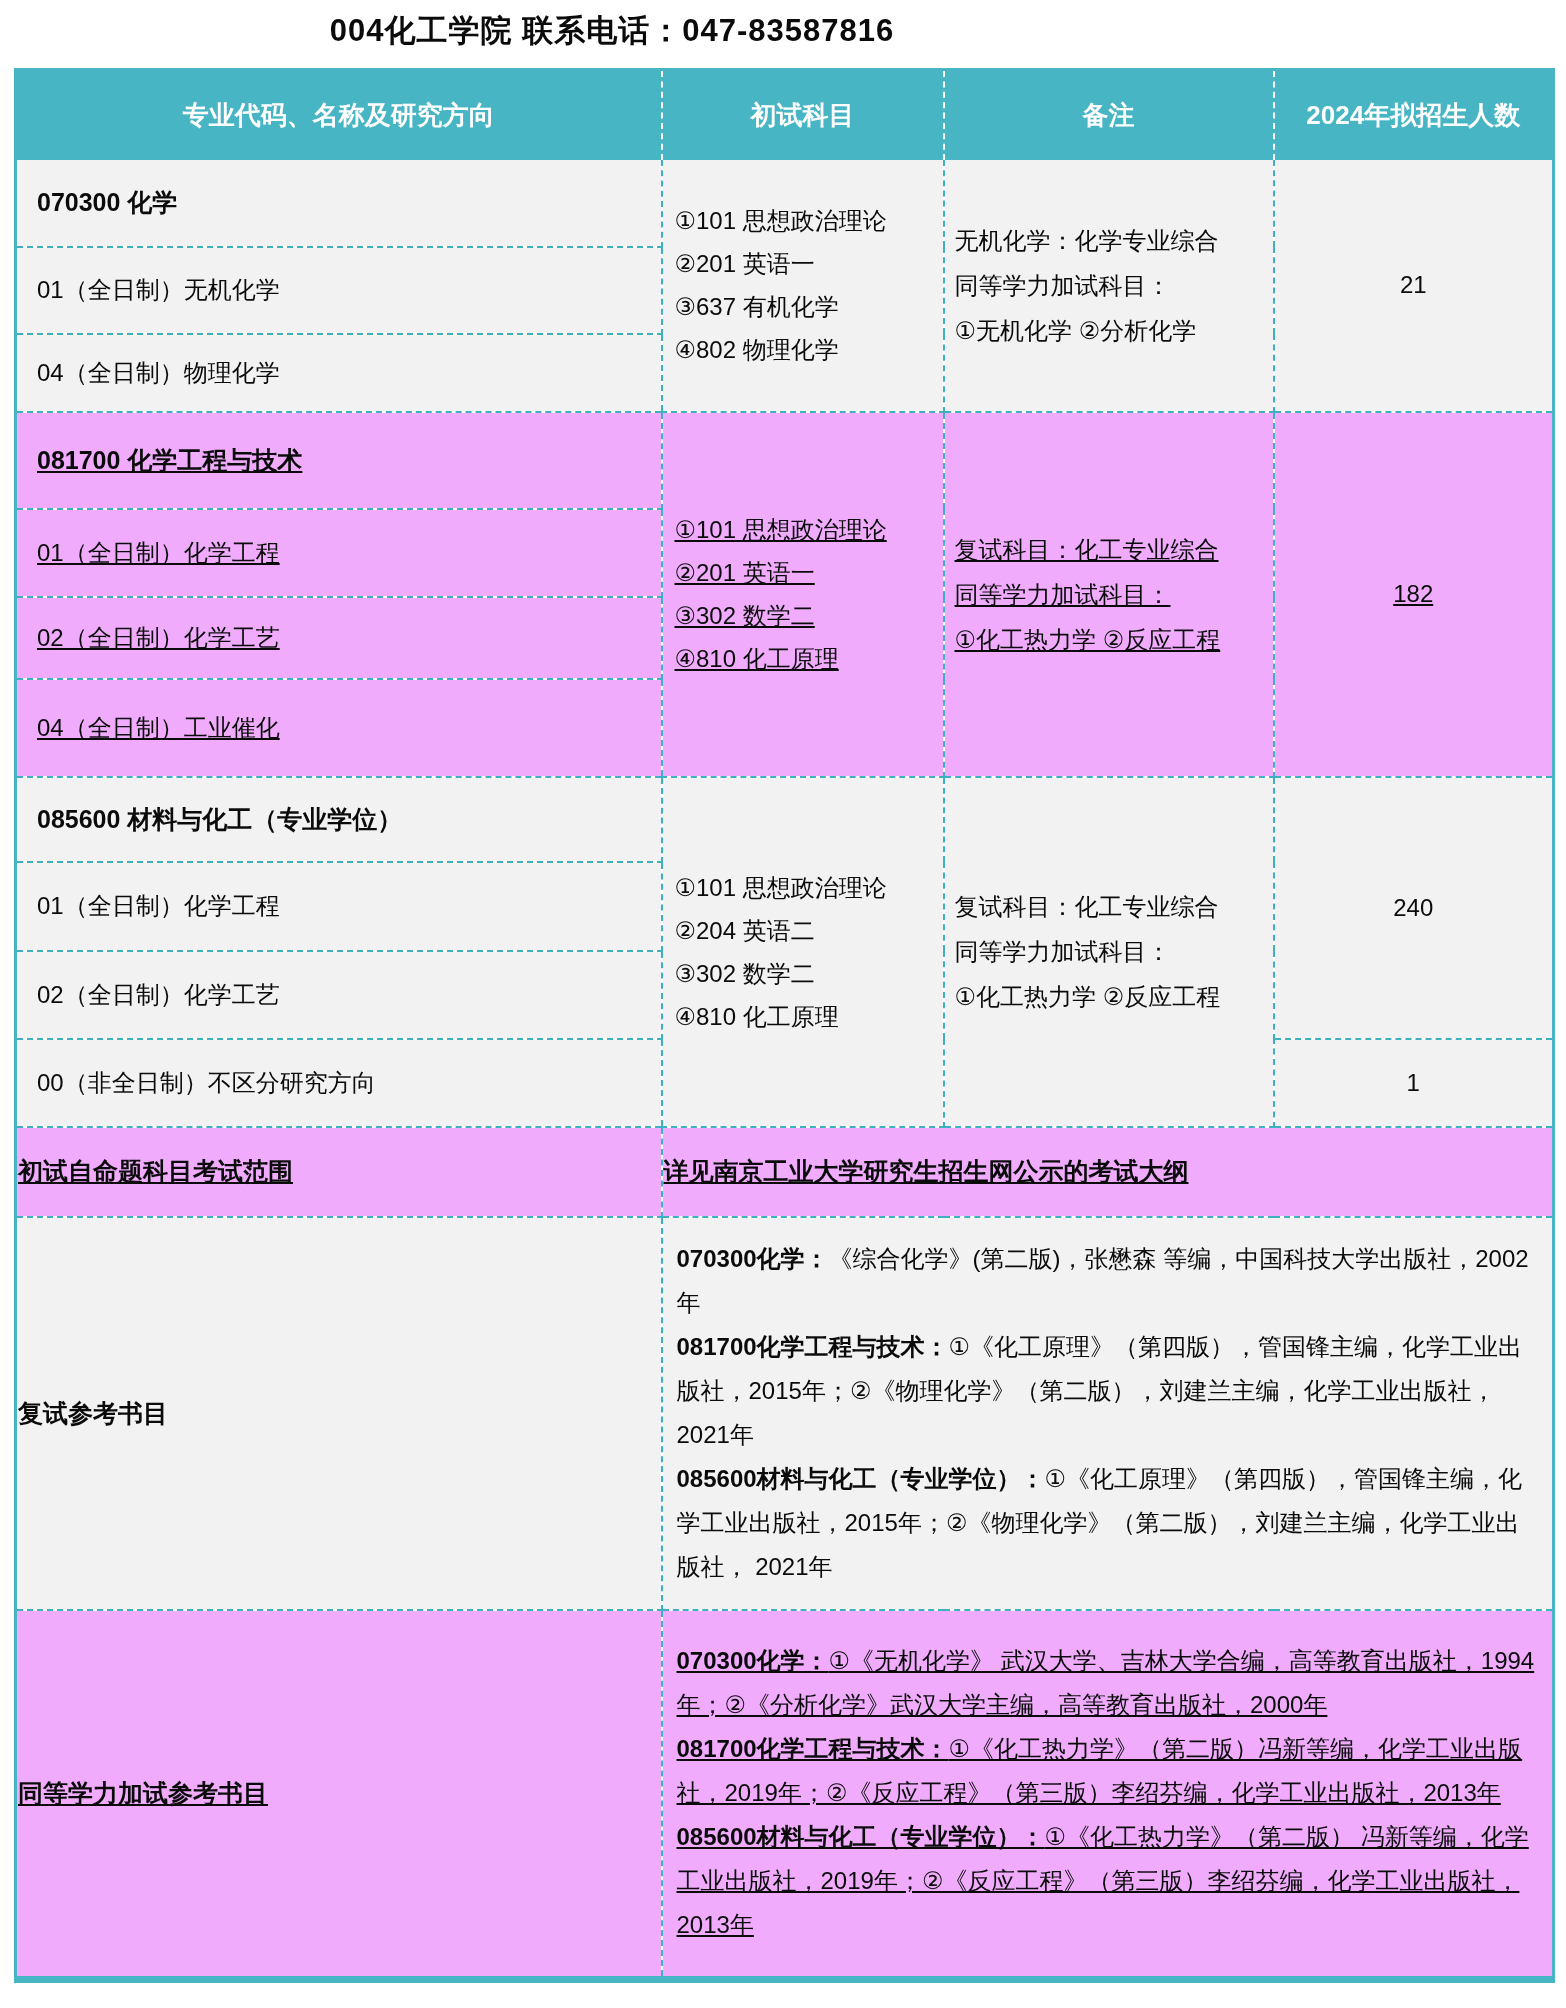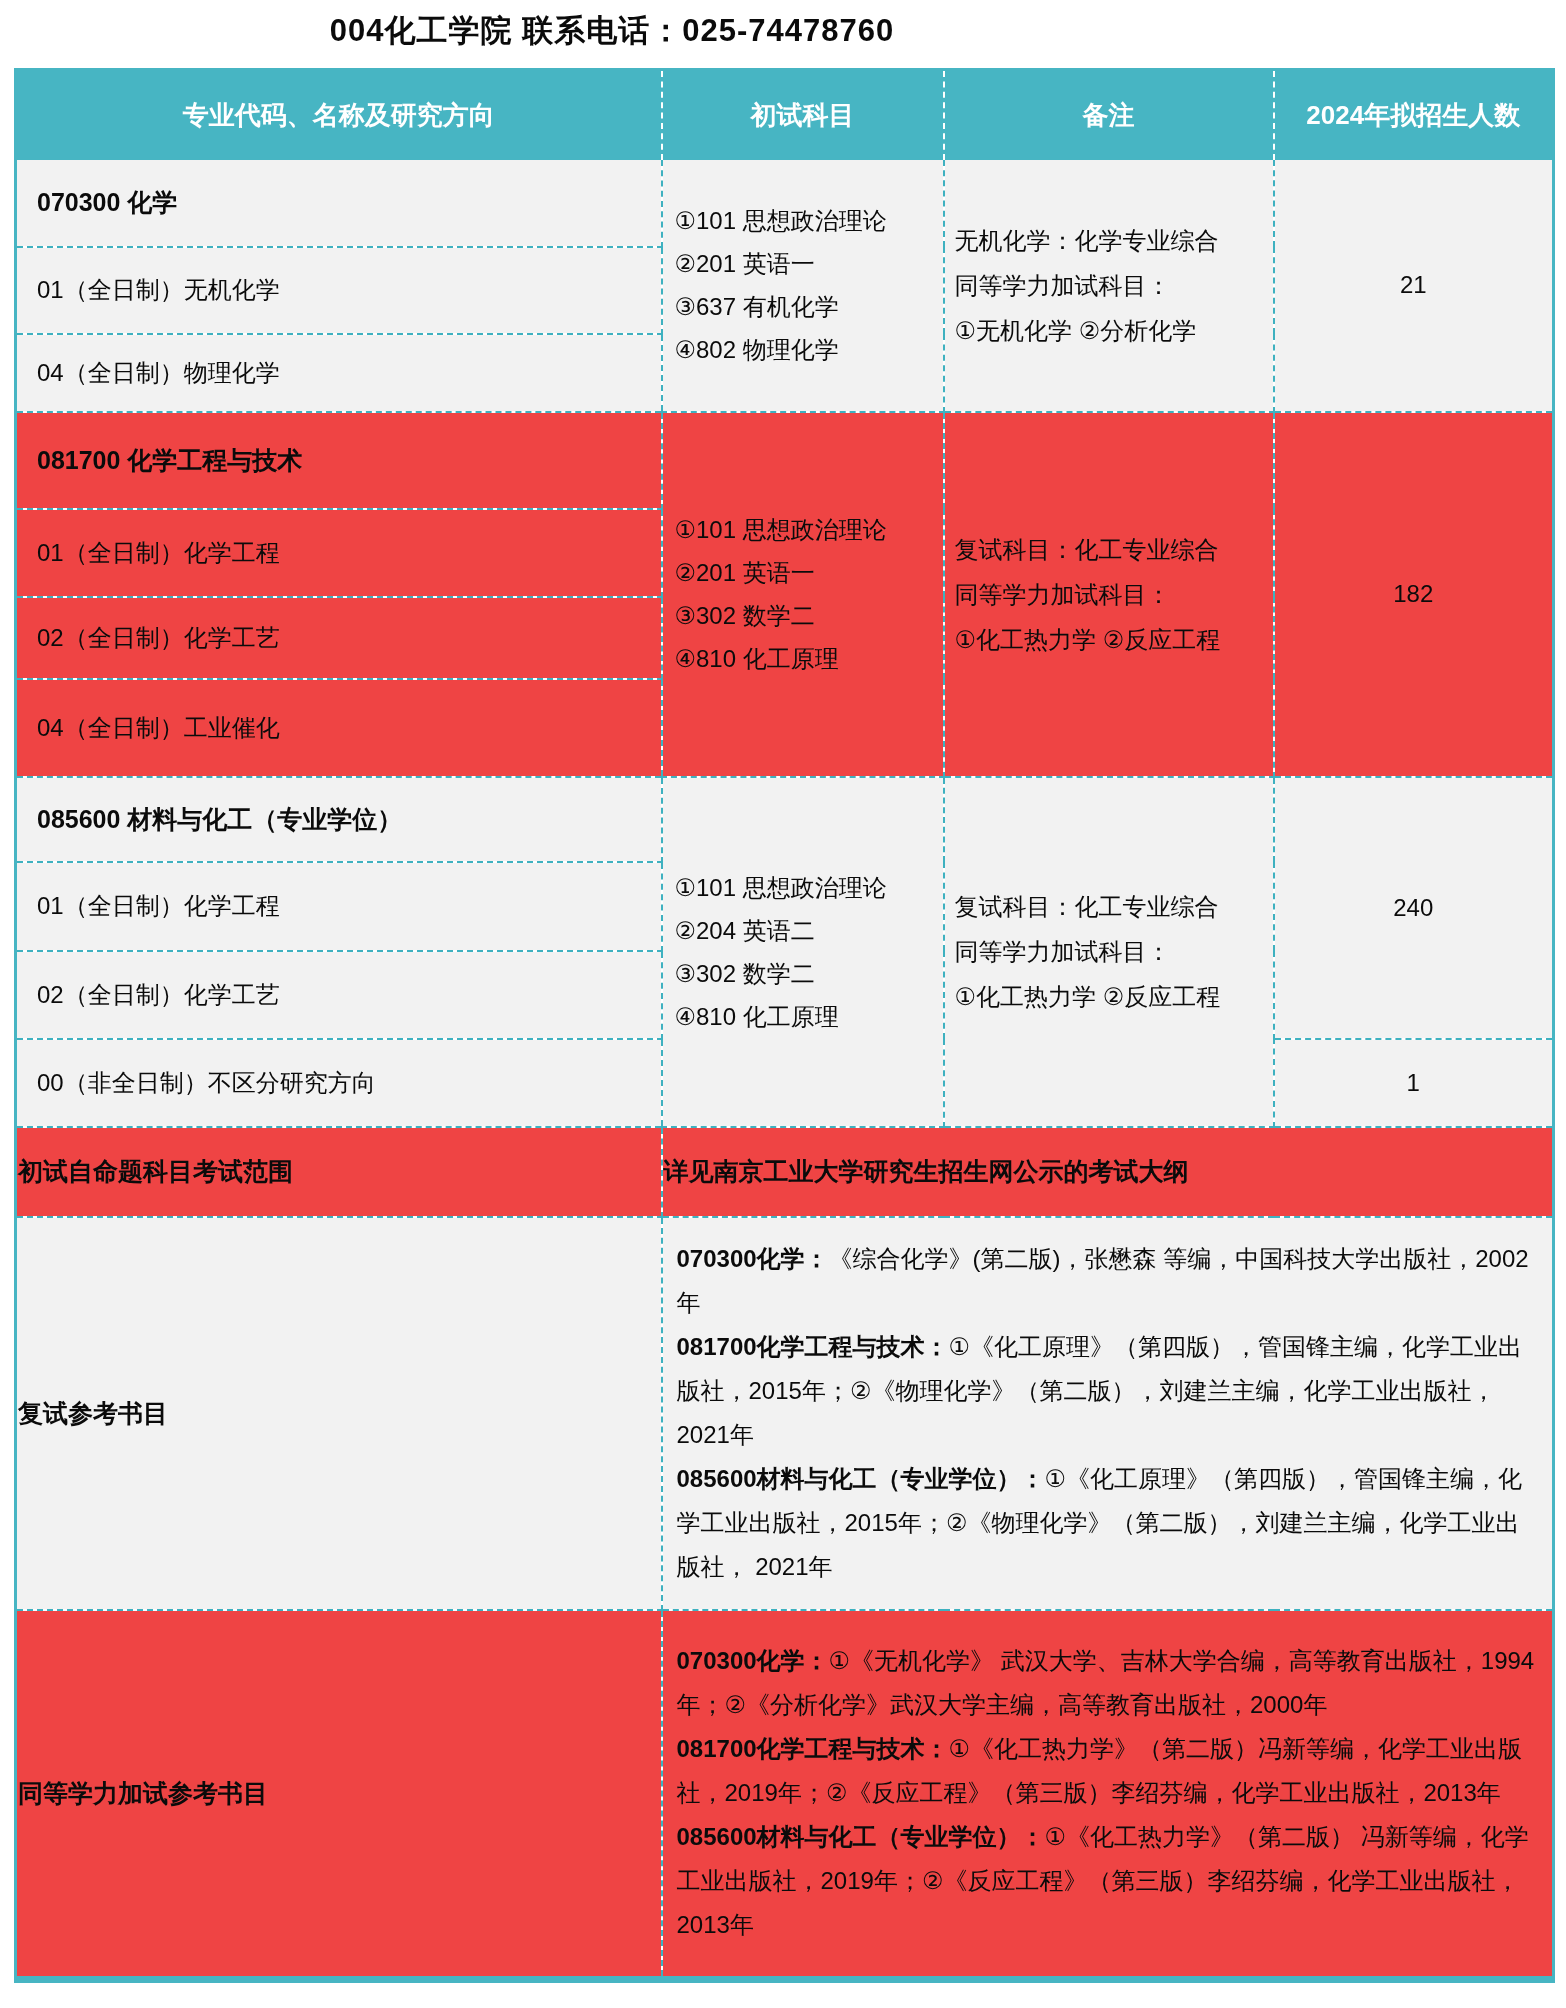--- a/index.html
+++ b/index.html
@@ -50,21 +50,21 @@
     border-right:2px dashed var(--dash);
     border-bottom:2px dashed var(--dash);
     vertical-align:middle;
     font-size:24px;
     overflow:hidden;
   }
   td.lastcol{border-right:none;}
   tr.lastrow td{border-bottom:none;}
 
   tr.gray td{background:var(--gray);}
-  tr.white td{background:#ef4444;}
+  tr.white td{background:#f0abfc;text-decoration:underline;}
 
   .h90{height:90px;}
   .h87{height:87px;}
   .h85{height:85px;}
   .h78{height:78px;}
   .h97{height:97px;}
   .h88{height:88px;}
   .h89{height:89px;}
   .h82{height:82px;}
   .h98{height:98px;}
@@ -76,21 +76,21 @@
   td.subjects{padding-left:12px;line-height:43px;}
   td.remark{padding-left:10px;line-height:45px;}
   td.quota{text-align:center;}
   td.centerbold{font-weight:bold;font-size:25px;}
   td.para{padding:10px 12px 10px 14px;line-height:44px;text-align:left;}
   .entry b{font-weight:bold;}
 </style>
 </head>
 <body>
 
-<div class="title">004化工学院 联系电话：025-74478760</div>
+<div class="title">004化工学院 联系电话：047-83587816</div>
 
 <table class="adm">
   <colgroup>
       <col class="c1">
       <col class="c2">
       <col class="c3">
       <col class="c4">
     </colgroup>
   <thead>
     <tr class="h90">

